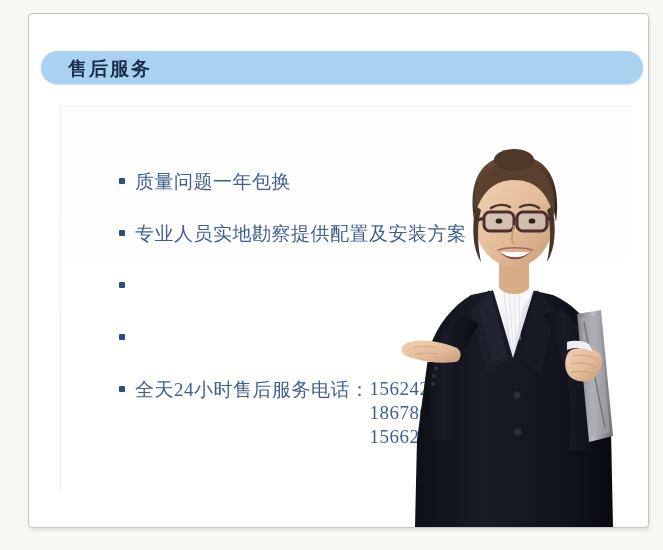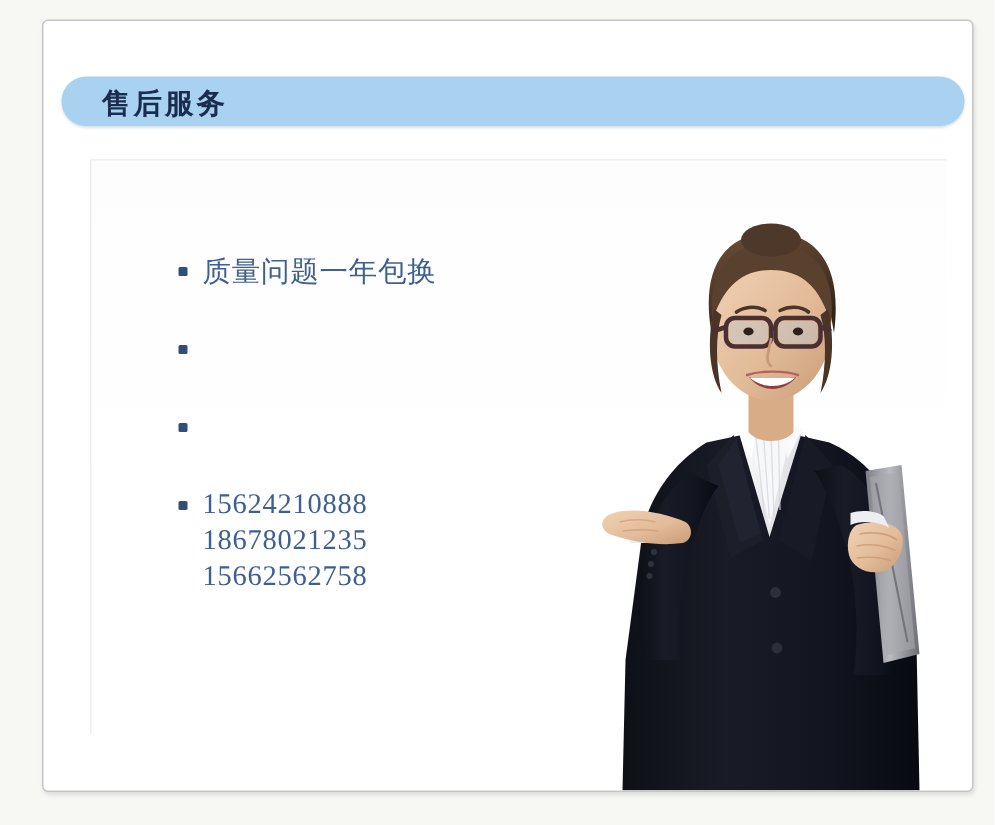--- a/index.html
+++ b/index.html
@@ -133,32 +133,36 @@
 
     <div class="content-panel"></div>
 
     <div class="bullet-list">
 
       <div class="bullet-row">
         <span class="bullet-marker"></span>
         <span class="bullet-text">质量问题一年包换</span>
       </div>
 
+      <div class="bullet-row">
+        <span class="bullet-marker"></span>
+        <span class="bullet-text">专业人员实地勘察提供配置及安装方案</span>
+      </div>
 
       <div class="bullet-row">
         <span class="bullet-marker"></span>
       </div>
 
       <div class="bullet-row">
         <span class="bullet-marker"></span>
       </div>
 
       <div class="bullet-row phone-row">
         <span class="bullet-marker"></span>
-        <span class="phone-list"><span class="phone-line">15624210888</span><span class="phone-line">18678021235</span><span class="phone-line">15662562758</span></span>
+        <span class="bullet-text">全天24小时售后服务电话：</span><span class="phone-list"><span class="phone-line">15624210888</span><span class="phone-line">18678021235</span><span class="phone-line">15662562758</span></span>
       </div>
 
     </div>
 
     <div class="woman">
       <svg width="250" height="417" viewBox="0 0 250 417" xmlns="http://www.w3.org/2000/svg">
         <defs>
           <linearGradient id="suitGrad" x1="0" y1="0" x2="1" y2="0">
             <stop offset="0%" stop-color="#0e1017"></stop>
             <stop offset="35%" stop-color="#191c26"></stop>

